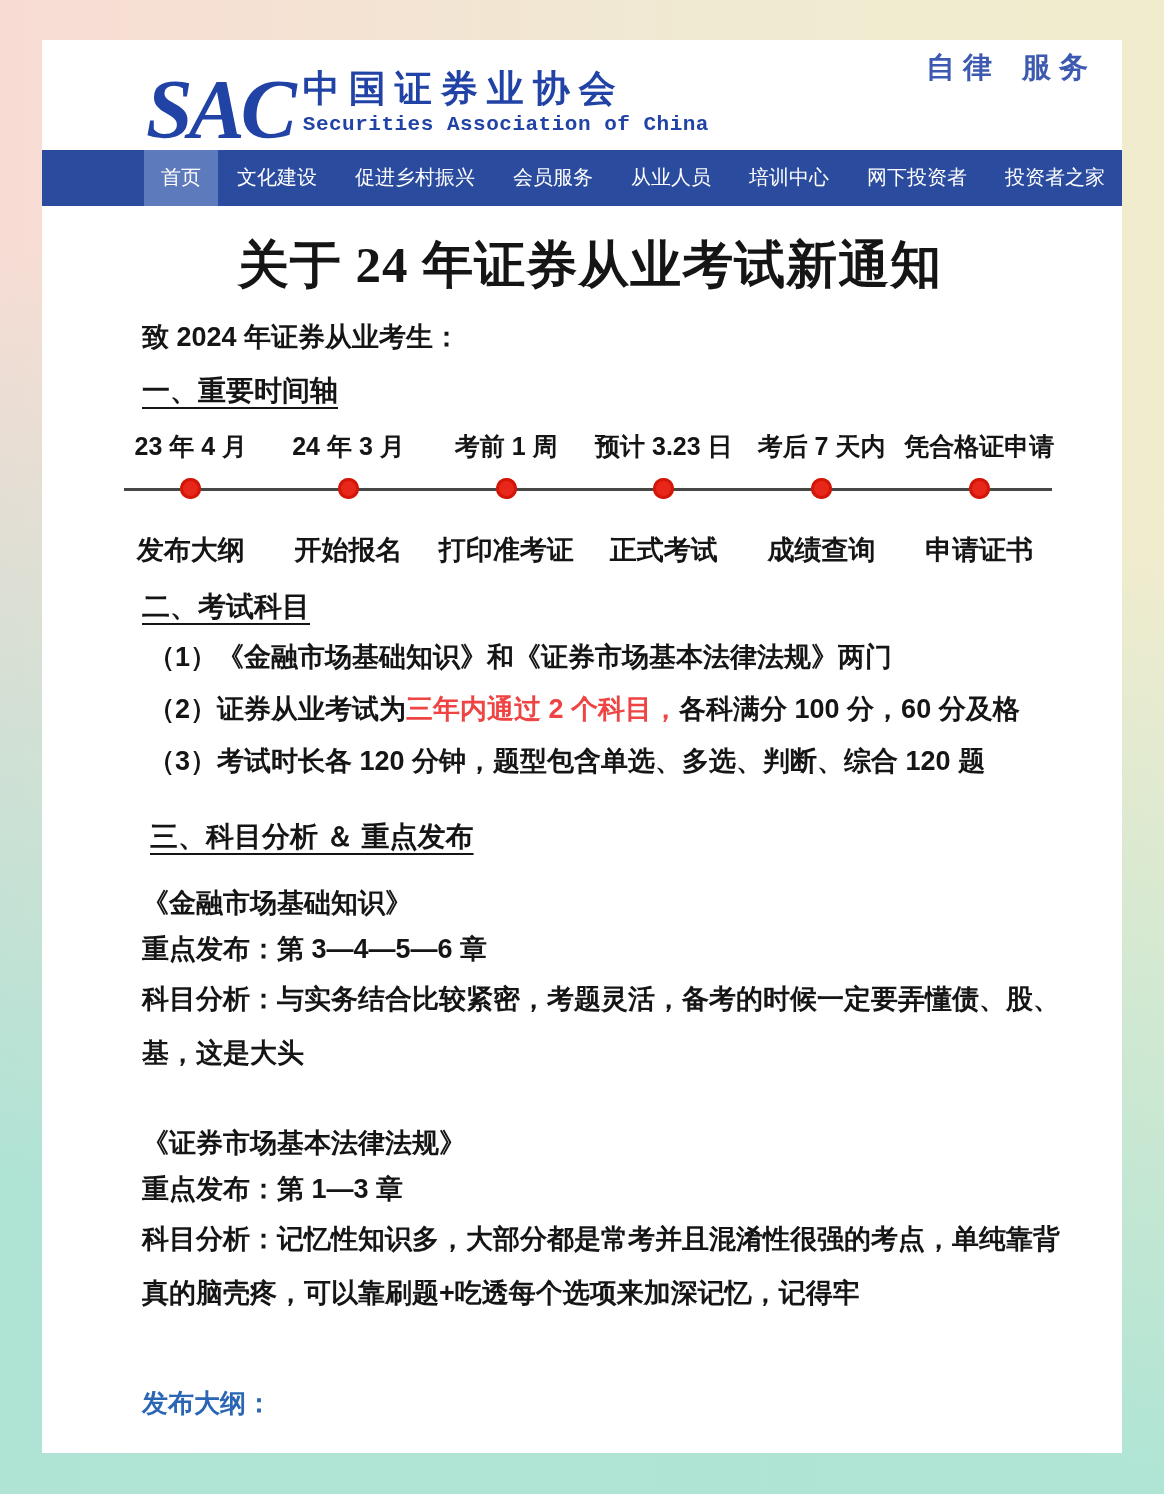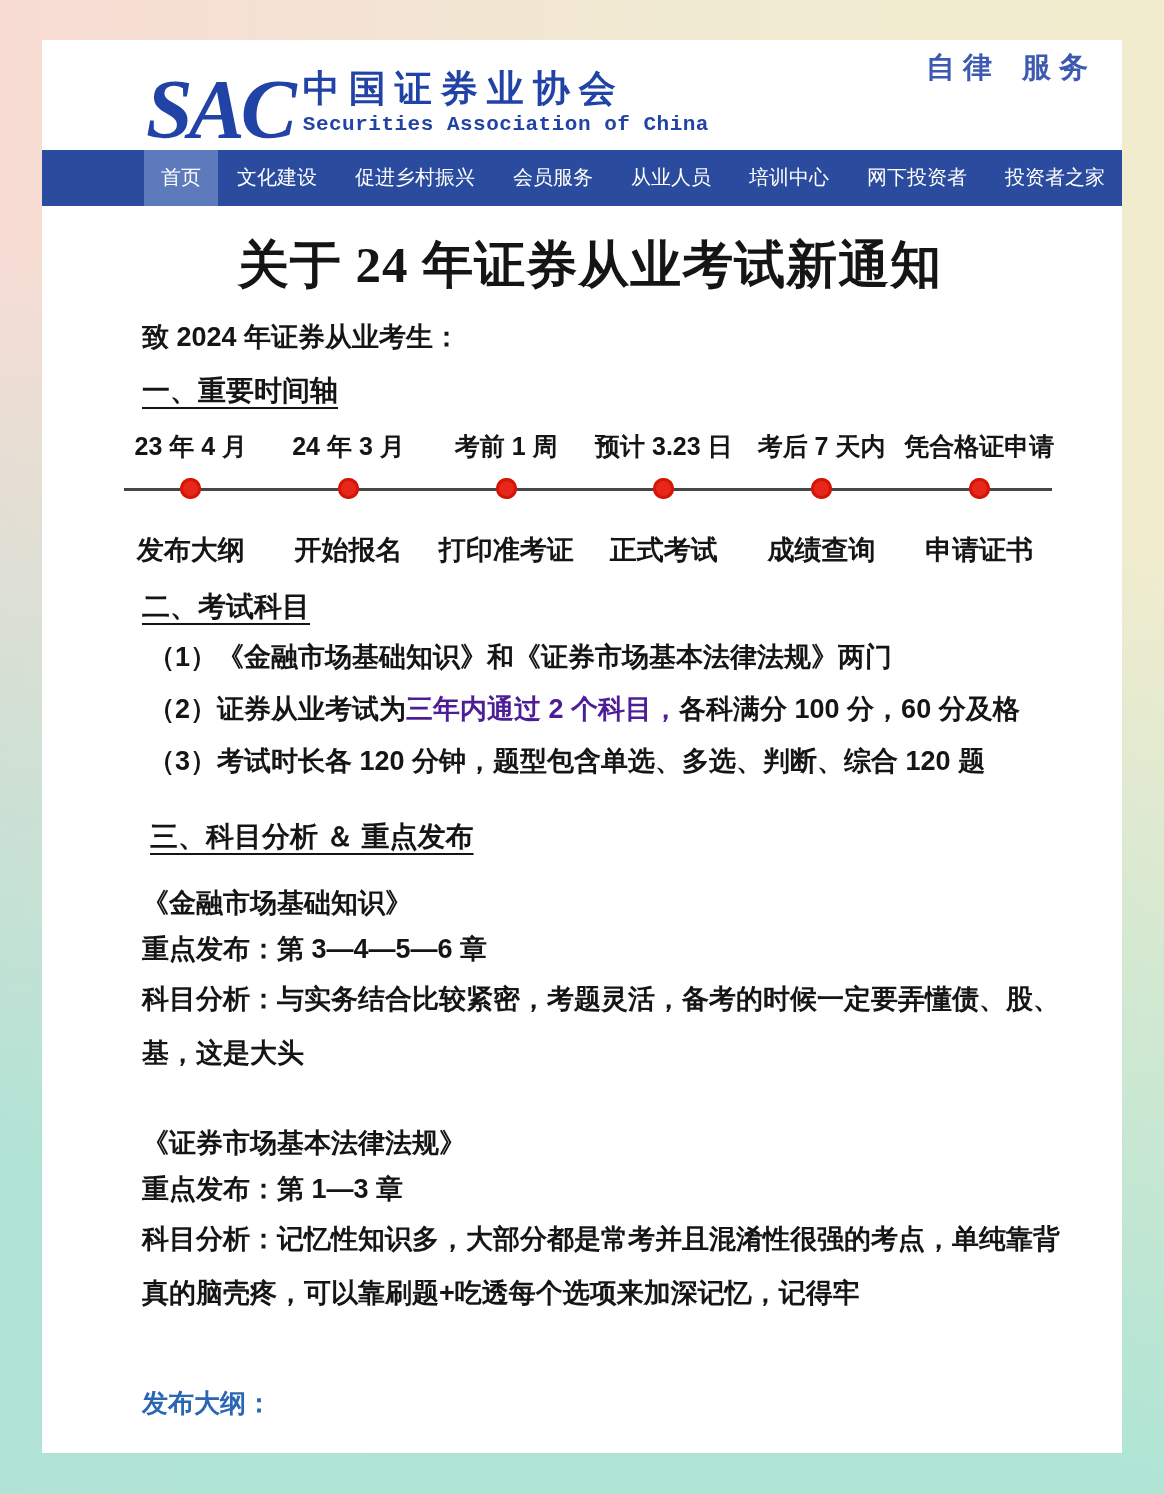--- a/index.html
+++ b/index.html
@@ -63,21 +63,21 @@
   .tl-line{position:absolute;left:12px;right:6px;top:20px;height:3px;background:#474747;}
   .tl-dot{
     position:relative;width:21px;height:21px;border-radius:50%;
     background:#e8261a;box-shadow:inset 0 0 0 3px #d21608;
     margin:10px auto 0 auto;
   }
   .tl-event{font-size:27px;font-weight:bold;line-height:40px;margin-top:18px;white-space:nowrap;}
   
   .exam-item{font-size:27px;font-weight:bold;line-height:50px;margin:0 0 0 6px;}
   .exam-item + .exam-item{margin-top:2px;}
-  .red{color:#4c1d95;}
+  .red{color:#ef4444;}
   .subject{margin:0;}
   .subject-gap{margin-top:40px;}
   .sub-line{font-size:27px;font-weight:bold;line-height:46px;margin:0;}
   .sub-analysis{font-size:27px;font-weight:bold;line-height:54px;margin:0;}
   
   .attach{margin-top:60px;}
   .attach-heading{color:#2b66b5;font-size:26px;font-weight:bold;line-height:46px;margin:0;}
 </style>
 </head>
 <body>

